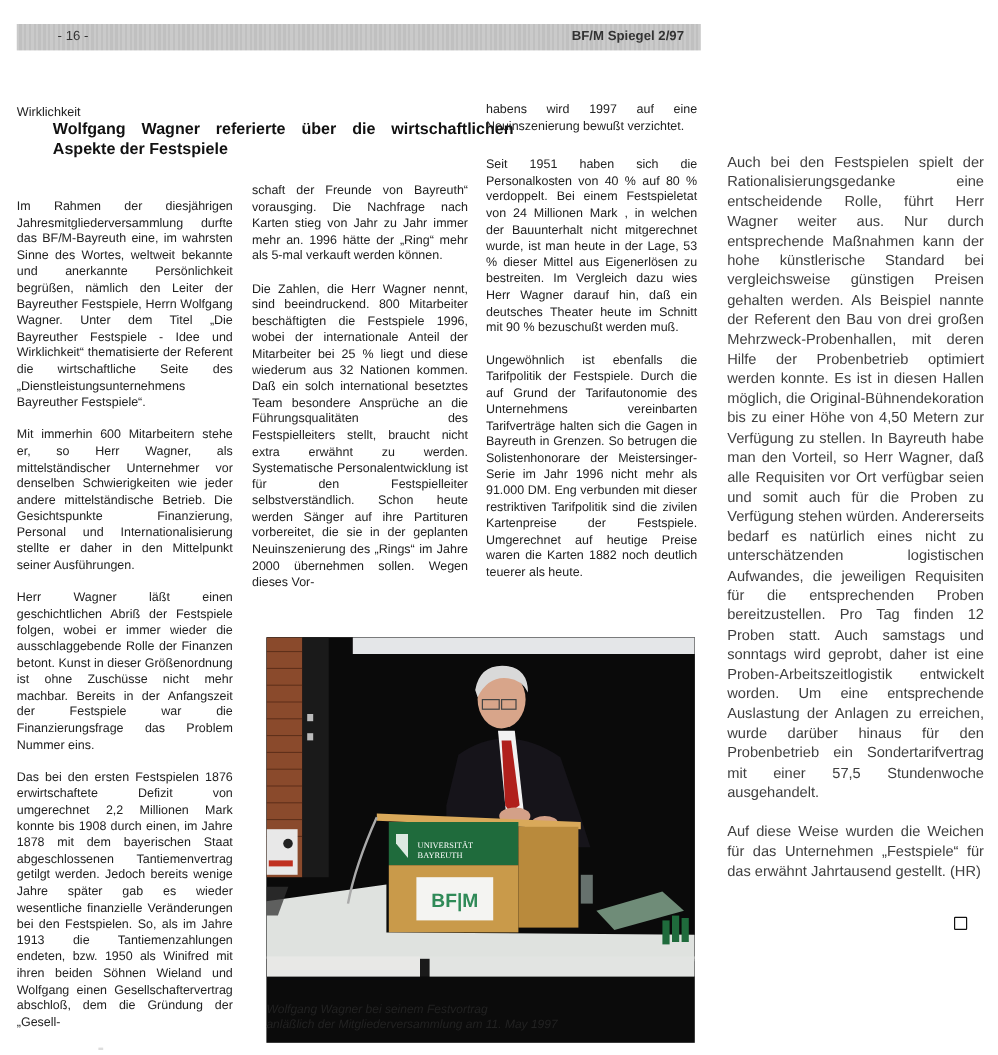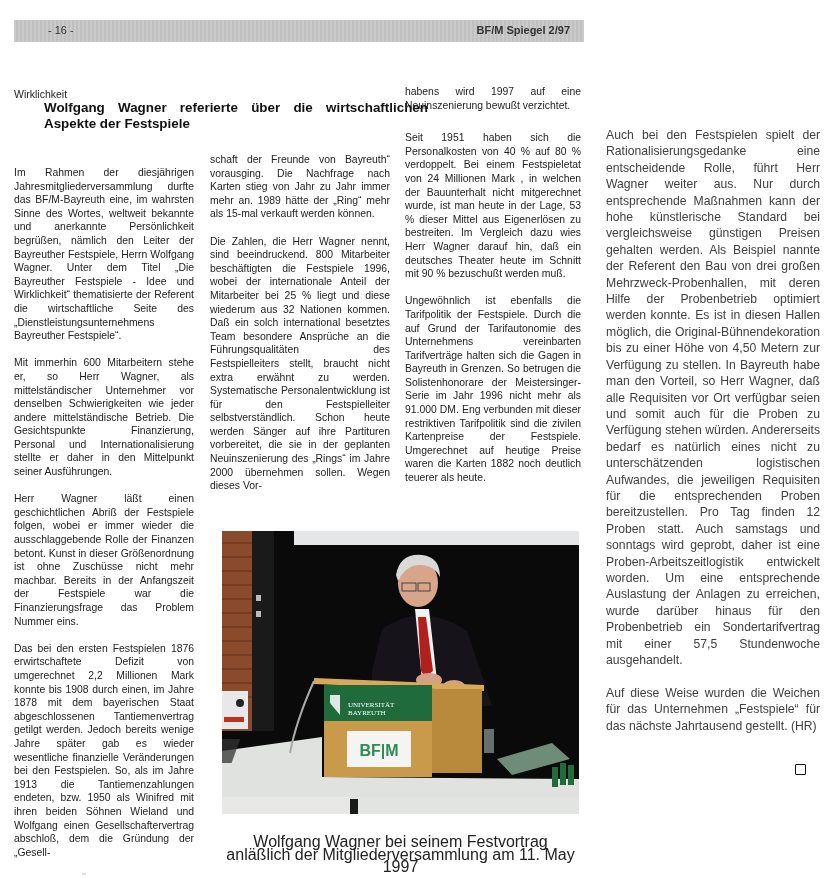--- a/index.html
+++ b/index.html
@@ -23,26 +23,26 @@
 
     .col { position: absolute; font-size: 10.4px; line-height: 13.6px; text-align: justify; color: #222; }
     .col p { margin: 0 0 13.6px 0; }
     .col1 { left: 14px; top: 166px; width: 180px; }
     .col2 { left: 210px; top: 153px; width: 180px; }
     .col3 { left: 405px; top: 85px; width: 176px; }
     .col4 { left: 606px; top: 91px; width: 214px; font-size: 12.2px; line-height: 16.4px; color: #404040; margin-top: 36px; }
     .col4 p { margin: 0 0 16.4px 0; }
 
     .photo-frame {
-      position: absolute; left: 222px; top: 531px; width: 357px; height: 283px;
+      position: absolute; left: 222px; top: 531px; width: 357px; height: 338px;
       overflow: hidden; background: #0b0b0b; text-align: center;
     }
     .caption {
       position: absolute; left: 222px; top: 836px; width: 357px;
-      font-size: 16px; line-height: 12.5px; text-align: center; color: #222;
+      font-size: 10px; font-style: italic; line-height: 12.5px; color: #222;
     }
     .end-mark {
       position: absolute; left: 795px; top: 764px; width: 9px; height: 9px;
       border: 1.8px solid #111; border-radius: 1px;
     }
     .scan-dot { position: absolute; left: 82px; top: 873px; width: 4px; height: 2px; background: #ddd; }
   </style>
 </head>
 <body>
 
@@ -55,33 +55,33 @@
 <div class="headline">Wolfgang Wagner referierte über die wirtschaftlichen Aspekte der Festspiele</div>
 
 <div class="col col1">
   <p>Im Rahmen der diesjährigen Jahresmitgliederversammlung durfte das BF/M-Bayreuth eine, im wahrsten Sinne des Wortes, weltweit bekannte und anerkannte Persönlichkeit begrüßen, nämlich den Leiter der Bayreuther Festspiele, Herrn Wolfgang Wagner. Unter dem Titel „Die Bayreuther Festspiele - Idee und Wirklichkeit“ thematisierte der Referent die wirtschaftliche Seite des „Dienstleistungsunternehmens Bayreuther Festspiele“.</p>
   <p>Mit immerhin 600 Mitarbeitern stehe er, so Herr Wagner, als mittelständischer Unternehmer vor denselben Schwierigkeiten wie jeder andere mittelständische Betrieb. Die Gesichtspunkte Finanzierung, Personal und Internationalisierung stellte er daher in den Mittelpunkt seiner Ausführungen.</p>
   <p>Herr Wagner läßt einen geschichtlichen Abriß der Festspiele folgen, wobei er immer wieder die ausschlaggebende Rolle der Finanzen betont. Kunst in dieser Größenordnung ist ohne Zuschüsse nicht mehr machbar. Bereits in der Anfangszeit der Festspiele war die Finanzierungsfrage das Problem Nummer eins.</p>
   <p>Das bei den ersten Festspielen 1876 erwirtschaftete Defizit von umgerechnet 2,2 Millionen Mark konnte bis 1908 durch einen, im Jahre 1878 mit dem bayerischen Staat abgeschlossenen Tantiemenvertrag getilgt werden. Jedoch bereits wenige Jahre später gab es wieder wesentliche finanzielle Veränderungen bei den Festspielen. So, als im Jahre 1913 die Tantiemenzahlungen endeten, bzw. 1950 als Winifred mit ihren beiden Söhnen Wieland und Wolfgang einen Gesellschaftervertrag abschloß, dem die Gründung der „Gesell-</p>
 </div>
 
 <div class="col col2">
-  <p>schaft der Freunde von Bayreuth“ vorausging. Die Nachfrage nach Karten stieg von Jahr zu Jahr immer mehr an. 1989 hätte der „Ring“ mehr als 15-mal verkauft werden können.</p>
+  <p>schaft der Freunde von Bayreuth“ vorausging. Die Nachfrage nach Karten stieg von Jahr zu Jahr immer mehr an. 1996 hätte der „Ring“ mehr als 5-mal verkauft werden können.</p>
   <p>Die Zahlen, die Herr Wagner nennt, sind beeindruckend. 800 Mitarbeiter beschäftigten die Festspiele 1996, wobei der internationale Anteil der Mitarbeiter bei 25 % liegt und diese wiederum aus 32 Nationen kommen. Daß ein solch international besetztes Team besondere Ansprüche an die Führungsqualitäten des Festspielleiters stellt, braucht nicht extra erwähnt zu werden. Systematische Personalentwicklung ist für den Festspielleiter selbstverständlich. Schon heute werden Sänger auf ihre Partituren vorbereitet, die sie in der geplanten Neuinszenierung des „Rings“ im Jahre 2000 übernehmen sollen. Wegen dieses Vor-</p>
 </div>
 
 <div class="col col3">
   <p style="margin-bottom:19px">habens wird 1997 auf eine Neuinszenierung bewußt verzichtet.</p>
   <p>Seit 1951 haben sich die Personalkosten von 40 % auf 80 % verdoppelt. Bei einem Festspieletat von 24 Millionen Mark , in welchen der Bauunterhalt nicht mitgerechnet wurde, ist man heute in der Lage, 53 % dieser Mittel aus Eigenerlösen zu bestreiten. Im Vergleich dazu wies Herr Wagner darauf hin, daß ein deutsches Theater heute im Schnitt mit 90 % bezuschußt werden muß.</p>
   <p>Ungewöhnlich ist ebenfalls die Tarifpolitik der Festspiele. Durch die auf Grund der Tarifautonomie des Unternehmens vereinbarten Tarifverträge halten sich die Gagen in Bayreuth in Grenzen. So betrugen die Solistenhonorare der Meistersinger-Serie im Jahr 1996 nicht mehr als 91.000 DM. Eng verbunden mit dieser restriktiven Tarifpolitik sind die zivilen Kartenpreise der Festspiele. Umgerechnet auf heutige Preise waren die Karten 1882 noch deutlich teuerer als heute.</p>
 </div>
 
 <div class="col col4">
   <p>Auch bei den Festspielen spielt der Rationalisierungsgedanke eine entscheidende Rolle, führt Herr Wagner weiter aus. Nur durch entsprechende Maßnahmen kann der hohe künstlerische Standard bei vergleichsweise günstigen Preisen gehalten werden. Als Beispiel nannte der Referent den Bau von drei großen Mehrzweck-Probenhallen, mit deren Hilfe der Probenbetrieb optimiert werden konnte. Es ist in diesen Hallen möglich, die Original-Bühnendekoration bis zu einer Höhe von 4,50 Metern zur Verfügung zu stellen. In Bayreuth habe man den Vorteil, so Herr Wagner, daß alle Requisiten vor Ort verfügbar seien und somit auch für die Proben zu Verfügung stehen würden. Andererseits bedarf es natürlich eines nicht zu unterschätzenden logistischen Aufwandes, die jeweiligen Requisiten für die entsprechenden Proben bereitzustellen. Pro Tag finden 12 Proben statt. Auch samstags und sonntags wird geprobt, daher ist eine Proben-Arbeitszeitlogistik entwickelt worden. Um eine entsprechende Auslastung der Anlagen zu erreichen, wurde darüber hinaus für den Probenbetrieb ein Sondertarifvertrag mit einer 57,5 Stundenwoche ausgehandelt.</p>
-  <p>Auf diese Weise wurden die Weichen für das Unternehmen „Festspiele“ für das nächste Jahrtausend gestellt. (HR)</p>
+  <p>Auf diese Weise wurden die Weichen für das Unternehmen „Festspiele“ für das erwähnt Jahrtausend gestellt. (HR)</p>
 </div>
 
 <div class="photo-frame">
   <svg width="357" height="283" viewBox="0 0 357 283">
 
     <rect x="0" y="0" width="357" height="283" fill="#0a0a0a"></rect>
 
     <rect x="72" y="0" width="285" height="14" fill="#e4e6e8"></rect>
 
     <g>

